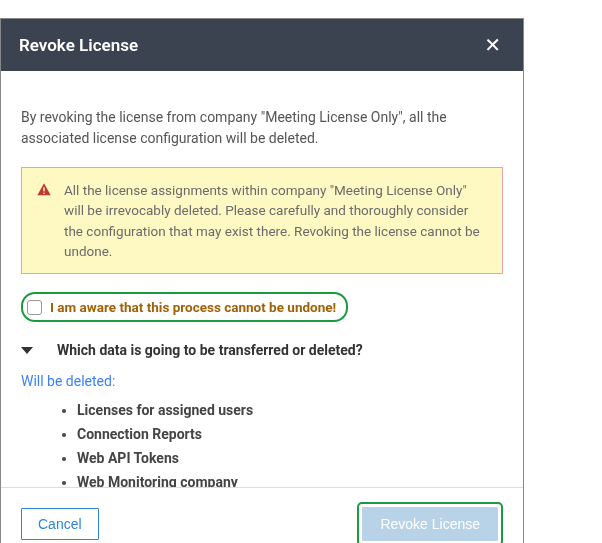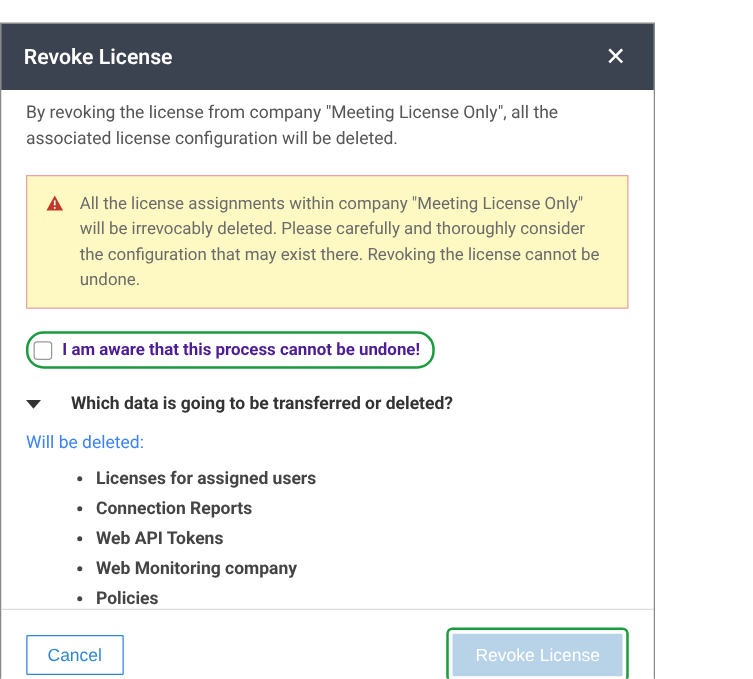--- a/index.html
+++ b/index.html
@@ -32,21 +32,21 @@
     }
     .close-btn {
       background: none;
       border: none;
       color: #fff;
       font-size: 20px;
       cursor: pointer;
       padding: 0 4px;
     }
     .dialog-body {
-      padding: 8px 20px 10px 20px;
+      padding: 36px 20px 10px 20px;
       flex: 1;
       overflow: auto;
       color: #555;
       font-size: 14px;
       line-height: 1.5;
     }
     .intro-text {
       margin-bottom: 18px;
     }
     .warning-box {
@@ -80,21 +80,21 @@
     .awareness-checkbox {
       width: 15px;
       height: 15px;
       border: 1.5px solid #999;
       border-radius: 3px;
       background: #fff;
       flex-shrink: 0;
     }
     .awareness-label {
       font-weight: 700;
-      color: #4c1d95;
+      color: #a16207;
       font-size: 13.5px;
     }
     .details-row {
       display: flex;
       align-items: center;
       gap: 24px;
       margin-bottom: 10px;
       cursor: pointer;
     }
     .caret {

